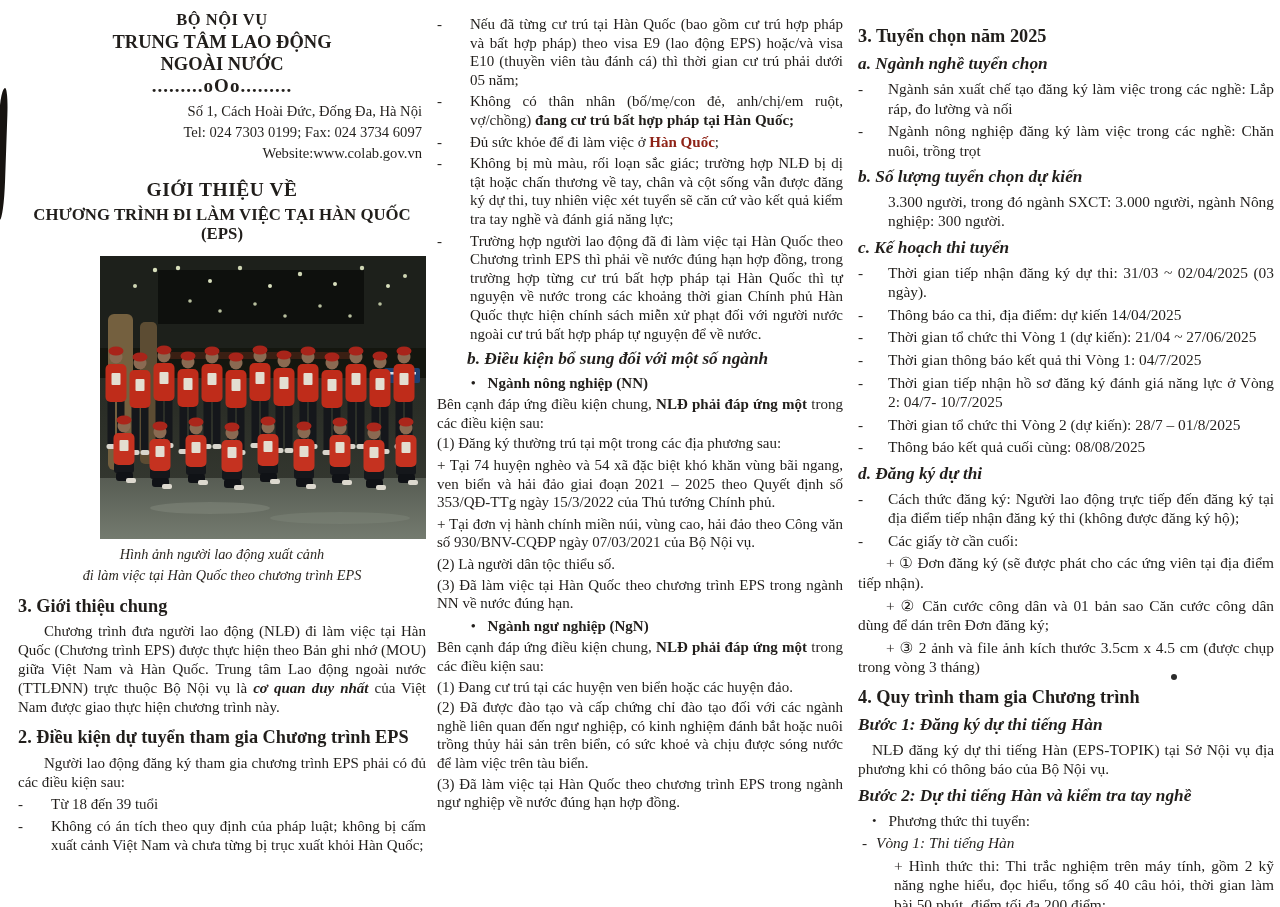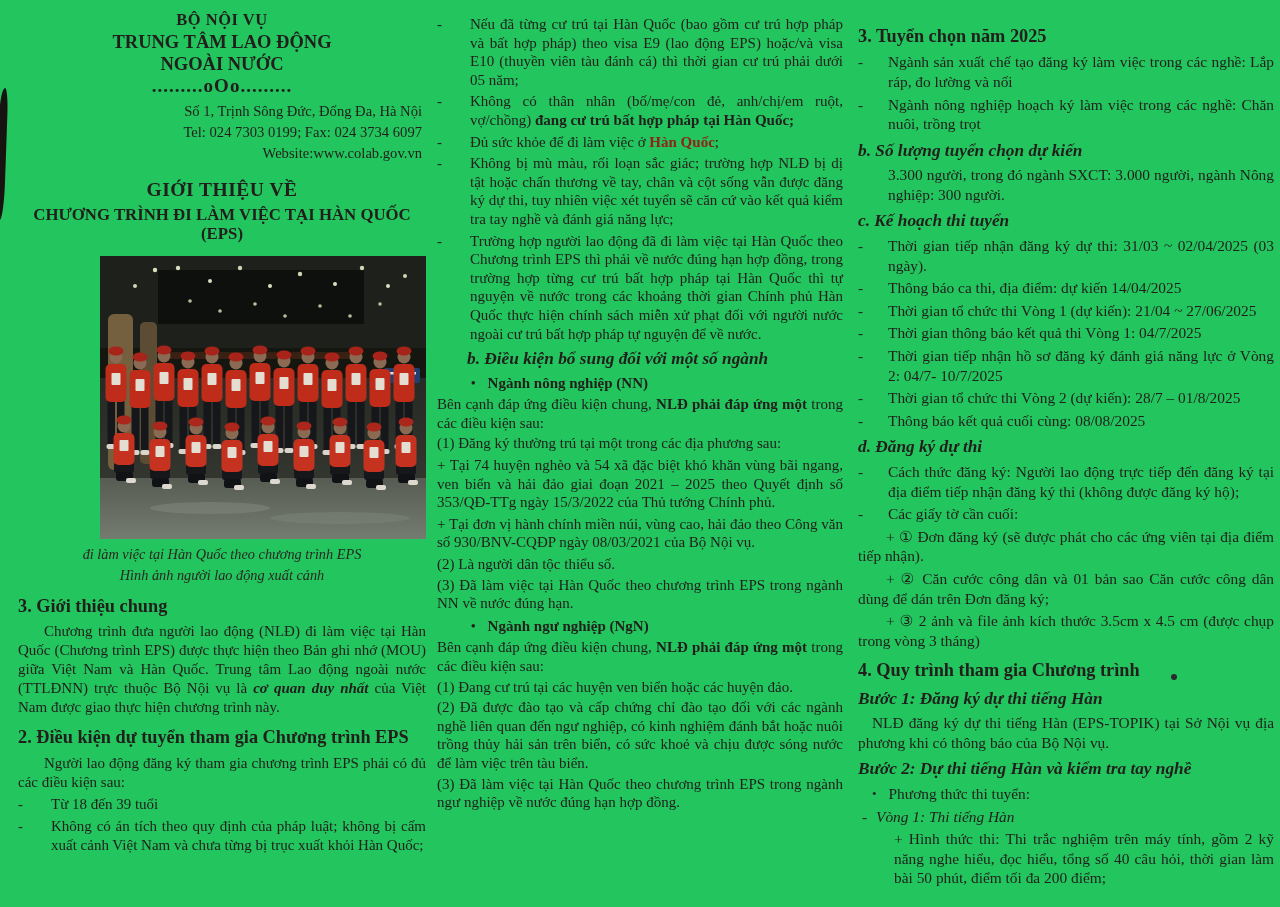--- a/index.html
+++ b/index.html
@@ -1,16 +1,16 @@
 <!DOCTYPE html>
 <html><head>
 <meta charset="utf-8">
 <style>
   html,body{margin:0;padding:0;background:#e8e6e1;}
-  .page{position:relative;width:1280px;height:907px;margin:0 auto;background:#22c55e;
+  .page{position:relative;width:1280px;height:907px;margin:0 auto;background:#ffffff;
         font-family:"Liberation Serif","DejaVu Serif",serif;color:#211e1b;overflow:hidden;}
   .col{position:absolute;top:0;text-align:justify;}
   .col1{left:18px;width:408px;font-size:15px;line-height:19px;padding-top:10px;}
   .col2{left:437px;width:406px;font-size:15px;line-height:18.6px;padding-top:12px;}
   .col3{left:858px;width:416px;font-size:15.4px;line-height:19.6px;padding-top:16px;}
 
   
   .org{text-align:center;font-weight:bold;}
   .org .l1{font-size:16.5px;letter-spacing:.5px;}
   .org .l2{font-size:18.5px;margin-top:4px;}
@@ -55,21 +55,21 @@
   <div class="streak"></div>
   <div class="speck"></div>
 
   <div class="col col1">
     <div class="org">
       <div class="l1">BỘ NỘI VỤ</div>
       <div class="l2">TRUNG TÂM LAO ĐỘNG</div>
       <div class="l3">NGOÀI NƯỚC</div>
       <div class="div">.........oOo.........</div>
       <div class="contact">
-        <div>Số 1, Trịnh Sông Đức, Đống Đa, Hà Nội</div>
+        <div>Số 1, Cách Hoài Đức, Đống Đa, Hà Nội</div>
         <div>Tel: 024 7303 0199; Fax: 024 3734 6097</div>
         <div>Website:www.colab.gov.vn</div>
       </div>
     </div>
 
     <div class="doc-title">
       <div class="t1">GIỚI THIỆU VỀ</div>
       <div class="t2">CHƯƠNG TRÌNH ĐI LÀM VIỆC TẠI HÀN QUỐC (EPS)</div>
     </div>
 
@@ -155,22 +155,22 @@
         <use href="#wkKneel" x="120" y="165"></use>
           <use href="#wkKneel" x="156" y="159"></use>
           <use href="#wkKneel" x="192" y="164"></use>
         <use href="#wkKneel" x="228" y="160"></use>
           <use href="#wkKneel" x="262" y="165"></use>
           <use href="#wkKneel" x="294" y="160"></use>
       </svg>
     </div>
 
     <div class="caption">
+      <div>Hình ảnh người lao động xuất cảnh</div>
       <div>đi làm việc tại Hàn Quốc theo chương trình EPS</div>
-      <div>Hình ảnh người lao động xuất cảnh</div>
     </div>
 
     <div class="h-num">3.  Giới thiệu chung</div>
     <div class="p-ind"><span>Chương trình đưa người lao động (NLĐ) đi làm việc tại Hàn Quốc (Chương trình EPS) được thực hiện theo Bản ghi nhớ (MOU) giữa Việt Nam và Hàn Quốc. Trung tâm Lao động ngoài nước (TTLĐNN) trực thuộc Bộ Nội vụ là </span><span class="bi">cơ quan duy nhất</span><span> của Việt Nam được giao thực hiện chương trình này.</span></div>
 
     <div class="h-num">2.  Điều kiện dự tuyển tham gia Chương trình EPS</div>
     <div class="p-ind">Người lao động đăng ký tham gia chương trình EPS phải có đủ các điều kiện sau:</div>
     <div class="li">
         <span class="mk">-</span>
         <div class="tx">Từ 18 đến 39 tuổi</div>
@@ -202,40 +202,41 @@
         <span class="mk">-</span>
         <div class="tx">Trường hợp người lao động đã đi làm việc tại Hàn Quốc theo Chương trình EPS thì phải về nước đúng hạn hợp đồng, trong trường hợp từng cư trú bất hợp pháp tại Hàn Quốc thì tự nguyện về nước trong các khoảng thời gian Chính phủ Hàn Quốc thực hiện chính sách miễn xử phạt đối với người nước ngoài cư trú bất hợp pháp tự nguyện để về nước.</div>
       </div>
 
     <div class="h-sub">b.   Điều kiện bổ sung đối với một số ngành</div>
 
     <div class="m-bullet"><span class="dot">•</span><span>Ngành nông nghiệp (NN)</span></div>
     <div class="p-flush"><span>Bên cạnh đáp ứng điều kiện chung, </span><span class="bold">NLĐ phải đáp ứng một</span><span> trong các điều kiện sau:</span></div>
     <div class="p-flush">(1) Đăng ký thường trú tại một trong các địa phương sau:</div>
     <div class="plus-p">+ Tại 74 huyện nghèo và 54 xã đặc biệt khó khăn vùng bãi ngang, ven biển và hải đảo giai đoạn 2021 – 2025 theo Quyết định số 353/QĐ-TTg ngày 15/3/2022 của Thủ tướng Chính phủ.</div>
-    <div class="plus-p">+ Tại đơn vị hành chính miền núi, vùng cao, hải đảo theo Công văn số 930/BNV-CQĐP ngày 08/03/2021 của Bộ Nội vụ.</div>
+    <div class="plus-p">+ Tại đơn vị hành chính miền núi, vùng cao, hải đảo theo Công văn số 930/BNV-CQĐP ngày 07/03/2021 của Bộ Nội vụ.</div>
     <div class="p-flush">(2) Là người dân tộc thiểu số.</div>
     <div class="p-flush">(3) Đã làm việc tại Hàn Quốc theo chương trình EPS trong ngành NN về nước đúng hạn.</div>
 
     <div class="m-bullet"><span class="dot">•</span><span>Ngành ngư nghiệp (NgN)</span></div>
     <div class="p-flush"><span>Bên cạnh đáp ứng điều kiện chung, </span><span class="bold">NLĐ phải đáp ứng một</span><span> trong các điều kiện sau:</span></div>
     <div class="p-flush">(1) Đang cư trú tại các huyện ven biển hoặc các huyện đảo.</div>
     <div class="p-flush">(2) Đã được đào tạo và cấp chứng chỉ đào tạo đối với các ngành nghề liên quan đến ngư nghiệp, có kinh nghiệm đánh bắt hoặc nuôi trồng thủy hải sản trên biển, có sức khoẻ và chịu được sóng nước để làm việc trên tàu biển.</div>
     <div class="p-flush">(3) Đã làm việc tại Hàn Quốc theo chương trình EPS trong ngành ngư nghiệp về nước đúng hạn hợp đồng.</div>
   </div>
 
   <div class="col col3 c3">
     <div class="h-num">3.  Tuyển chọn năm 2025</div>
+    <div class="h-sub" style="margin-left:0;">a.  Ngành nghề tuyển chọn</div>
     <div class="li">
         <span class="mk">-</span>
         <div class="tx">Ngành sản xuất chế tạo đăng ký làm việc trong các nghề: Lắp ráp, đo lường và nối</div>
       </div>
     <div class="li">
         <span class="mk">-</span>
-        <div class="tx">Ngành nông nghiệp hoạch ký làm việc trong các nghề: Chăn nuôi, trồng trọt</div>
+        <div class="tx">Ngành nông nghiệp đăng ký làm việc trong các nghề: Chăn nuôi, trồng trọt</div>
       </div>
     <div class="h-sub" style="margin-left:0;">b.  Số lượng tuyển chọn dự kiến</div>
     <div class="blk-ind" style="margin-left:30px;">3.300 người, trong đó ngành SXCT: 3.000 người, ngành Nông nghiệp: 300 người.</div>
     <div class="h-sub" style="margin-left:0;">c.  Kế hoạch thi tuyển</div>
     <div class="li">
         <span class="mk">-</span>
         <div class="tx">Thời gian tiếp nhận đăng ký dự thi: 31/03 ~ 02/04/2025 (03 ngày).</div>
       </div>
     <div class="li">
         <span class="mk">-</span>

